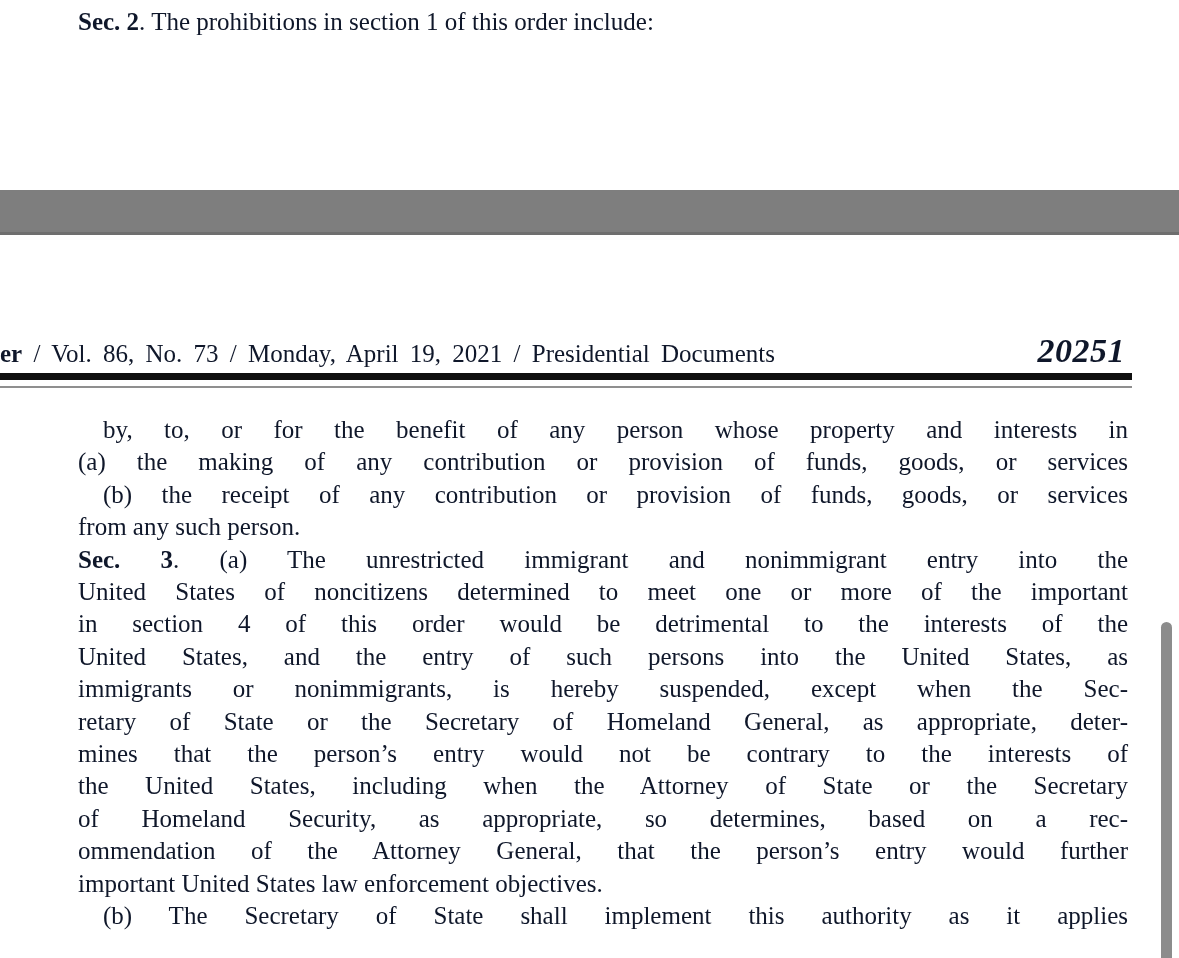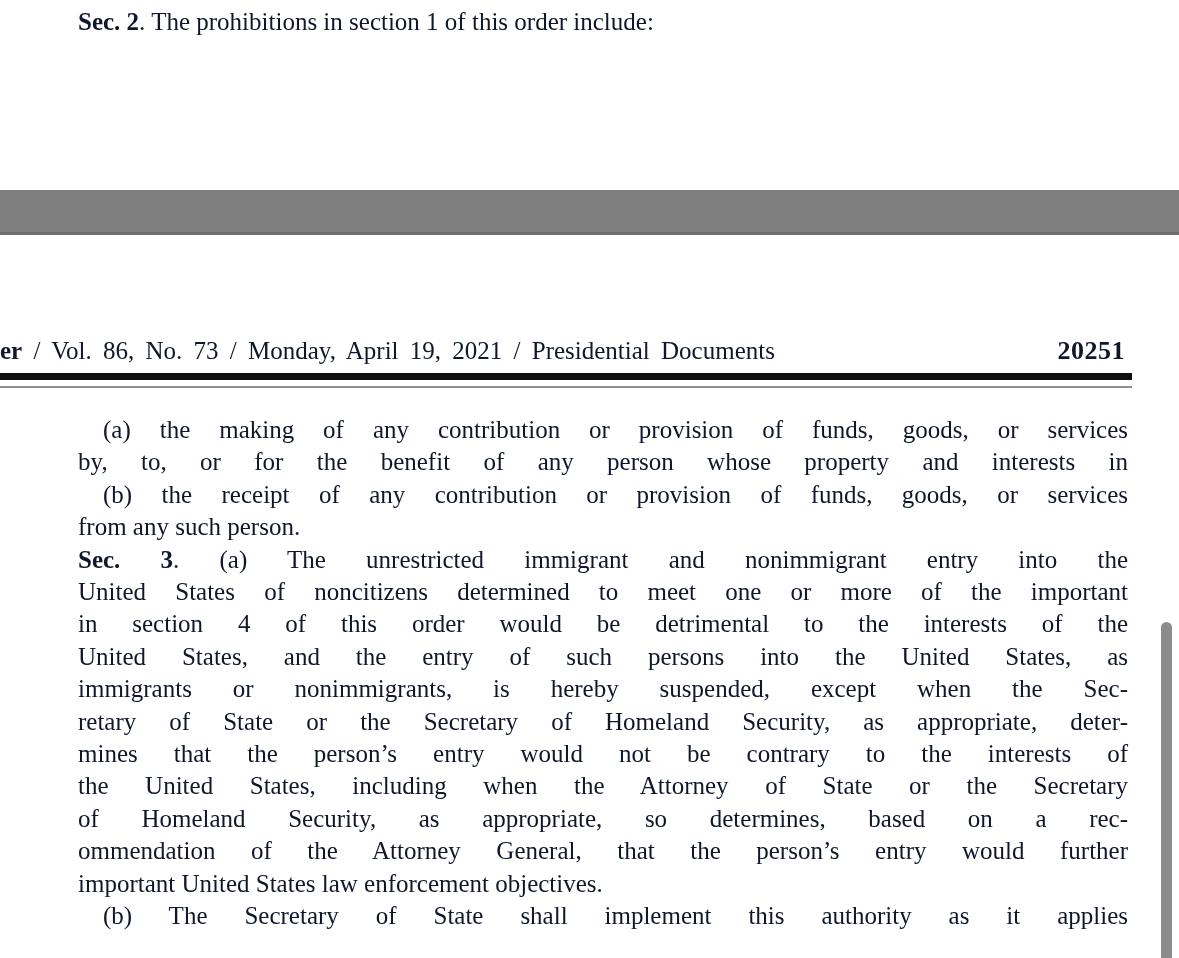--- a/index.html
+++ b/index.html
@@ -29,21 +29,21 @@
   }
   .page-gap { border-bottom-width:3px; }
 
   
   .page-header {
     position:absolute; top:335px; left:0; width:1131px;
     display:flex; justify-content:space-between; align-items:baseline;
     font-size:25px; line-height:32px; white-space:nowrap;
   }
   .header-citation { word-spacing:5px; }
-  .page-number { font-weight:bold; font-size:26px; margin-right:6px; letter-spacing:0.5px; }
+  .page-number { font-weight:bold; font-size:34px; margin-right:6px; letter-spacing:0.5px;font-style:italic; }
 
   .rule-thick { position:absolute; top:373px; left:0; width:1132px; height:7px; background:#0f0f0f; }
   .rule-thin  { position:absolute; top:386px; left:0; width:1132px; height:2px; background:#8f8f8f; }
 
   
   .page-body {
     position:absolute; top:414px; left:78px; width:1050px;
     font-size:25px; line-height:32.4px;
   }
   .para { }
@@ -70,34 +70,34 @@
   <div class="page-header">
     <span class="header-citation"><span class="b">er</span><span> / Vol. 86, No. 73 / Monday, April 19, 2021 / Presidential Documents</span></span>
     <span class="page-number">20251</span>
   </div>
 
   <div class="rule-thick"></div>
   <div class="rule-thin"></div>
 
   <div class="page-body">
       <div class="para indent">
+        <div class="line"><span>by, to, or for the benefit of any person whose property and interests in</span></div>
         <div class="line"><span>(a) the making of any contribution or provision of funds, goods, or services</span></div>
-        <div class="line"><span>by, to, or for the benefit of any person whose property and interests in</span></div>
       </div>
       <div class="para indent">
         <div class="line"><span>(b) the receipt of any contribution or provision of funds, goods, or services</span></div>
         <div class="line last"><span>from any such person.</span></div>
       </div>
       <div class="para">
         <div class="line"><span class="b">Sec. 3</span><span>. (a) The unrestricted immigrant and nonimmigrant entry into the</span></div>
         <div class="line"><span>United States of noncitizens determined to meet one or more of the important</span></div>
         <div class="line"><span>in section 4 of this order would be detrimental to the interests of the</span></div>
         <div class="line"><span>United States, and the entry of such persons into the United States, as</span></div>
         <div class="line"><span>immigrants or nonimmigrants, is hereby suspended, except when the Sec-</span></div>
-        <div class="line"><span>retary of State or the Secretary of Homeland Security, as appropriate, deter-</span></div>
+        <div class="line"><span>retary of State or the Secretary of Homeland General, as appropriate, deter-</span></div>
         <div class="line"><span>mines that the person’s entry would not be contrary to the interests of</span></div>
         <div class="line"><span>the United States, including when the Attorney of State or the Secretary</span></div>
         <div class="line"><span>of Homeland Security, as appropriate, so determines, based on a rec-</span></div>
         <div class="line"><span>ommendation of the Attorney General, that the person’s entry would further</span></div>
         <div class="line last"><span>important United States law enforcement objectives.</span></div>
       </div>
       <div class="para indent">
         <div class="line"><span>(b) The Secretary of State shall implement this authority as it applies</span></div>
       </div>
     </div>

